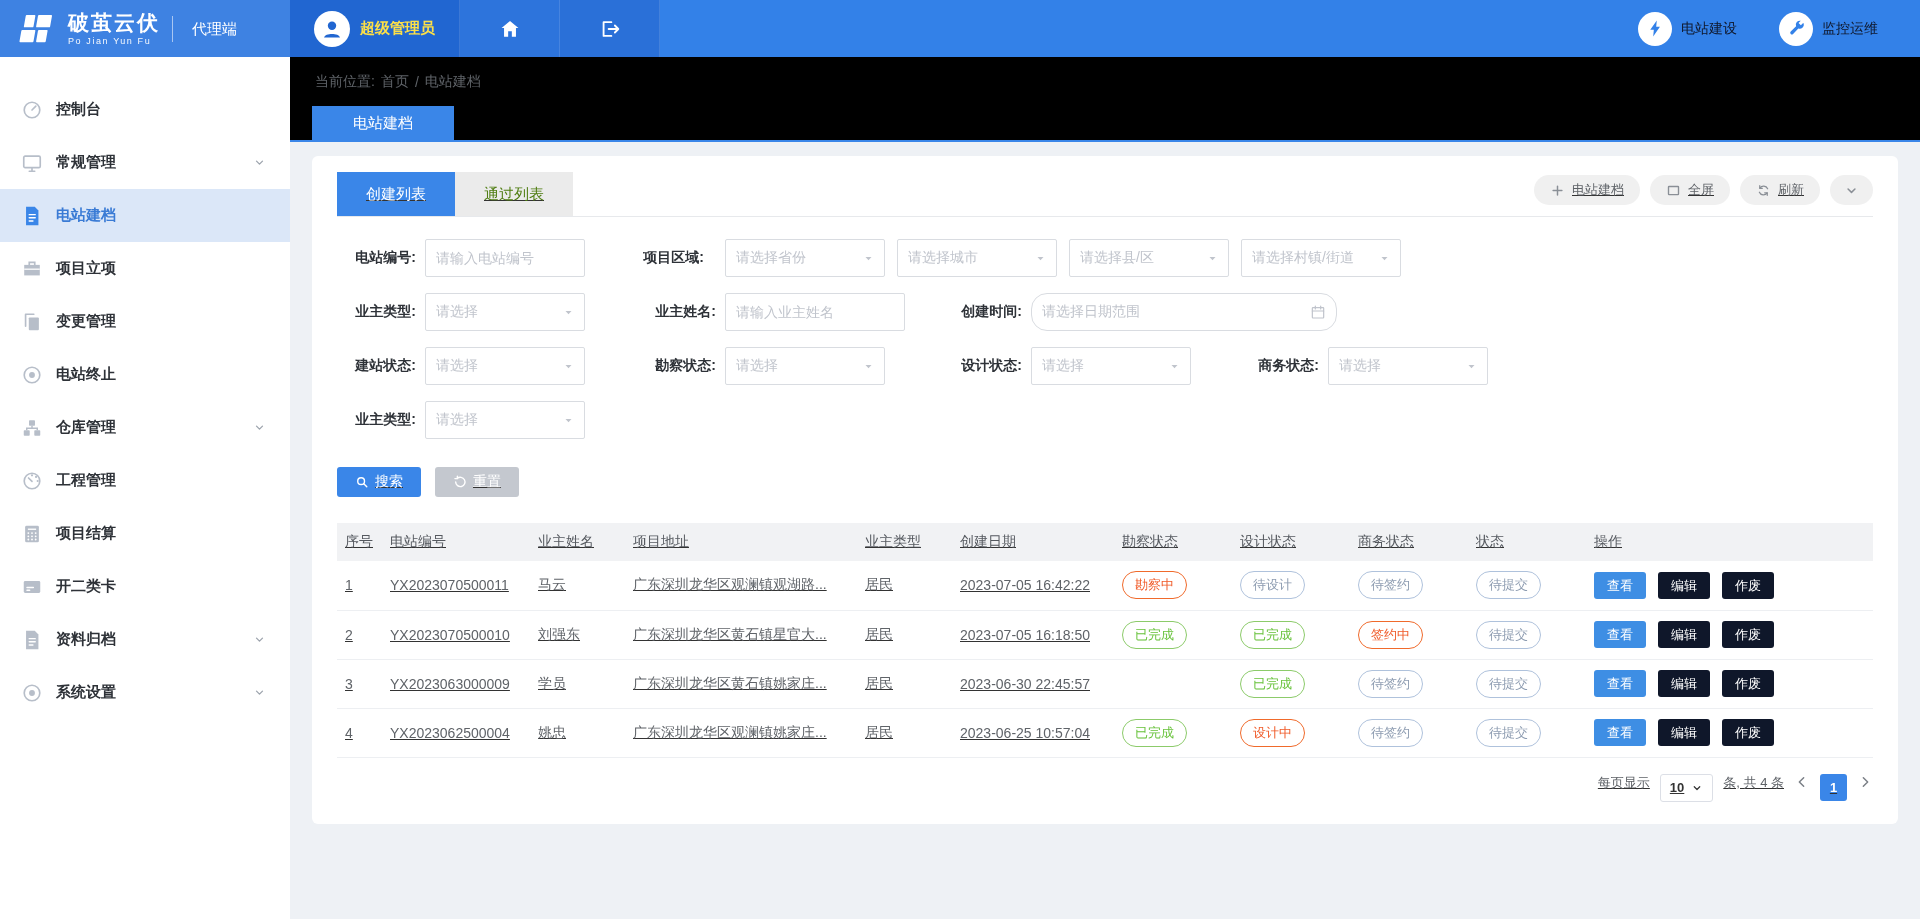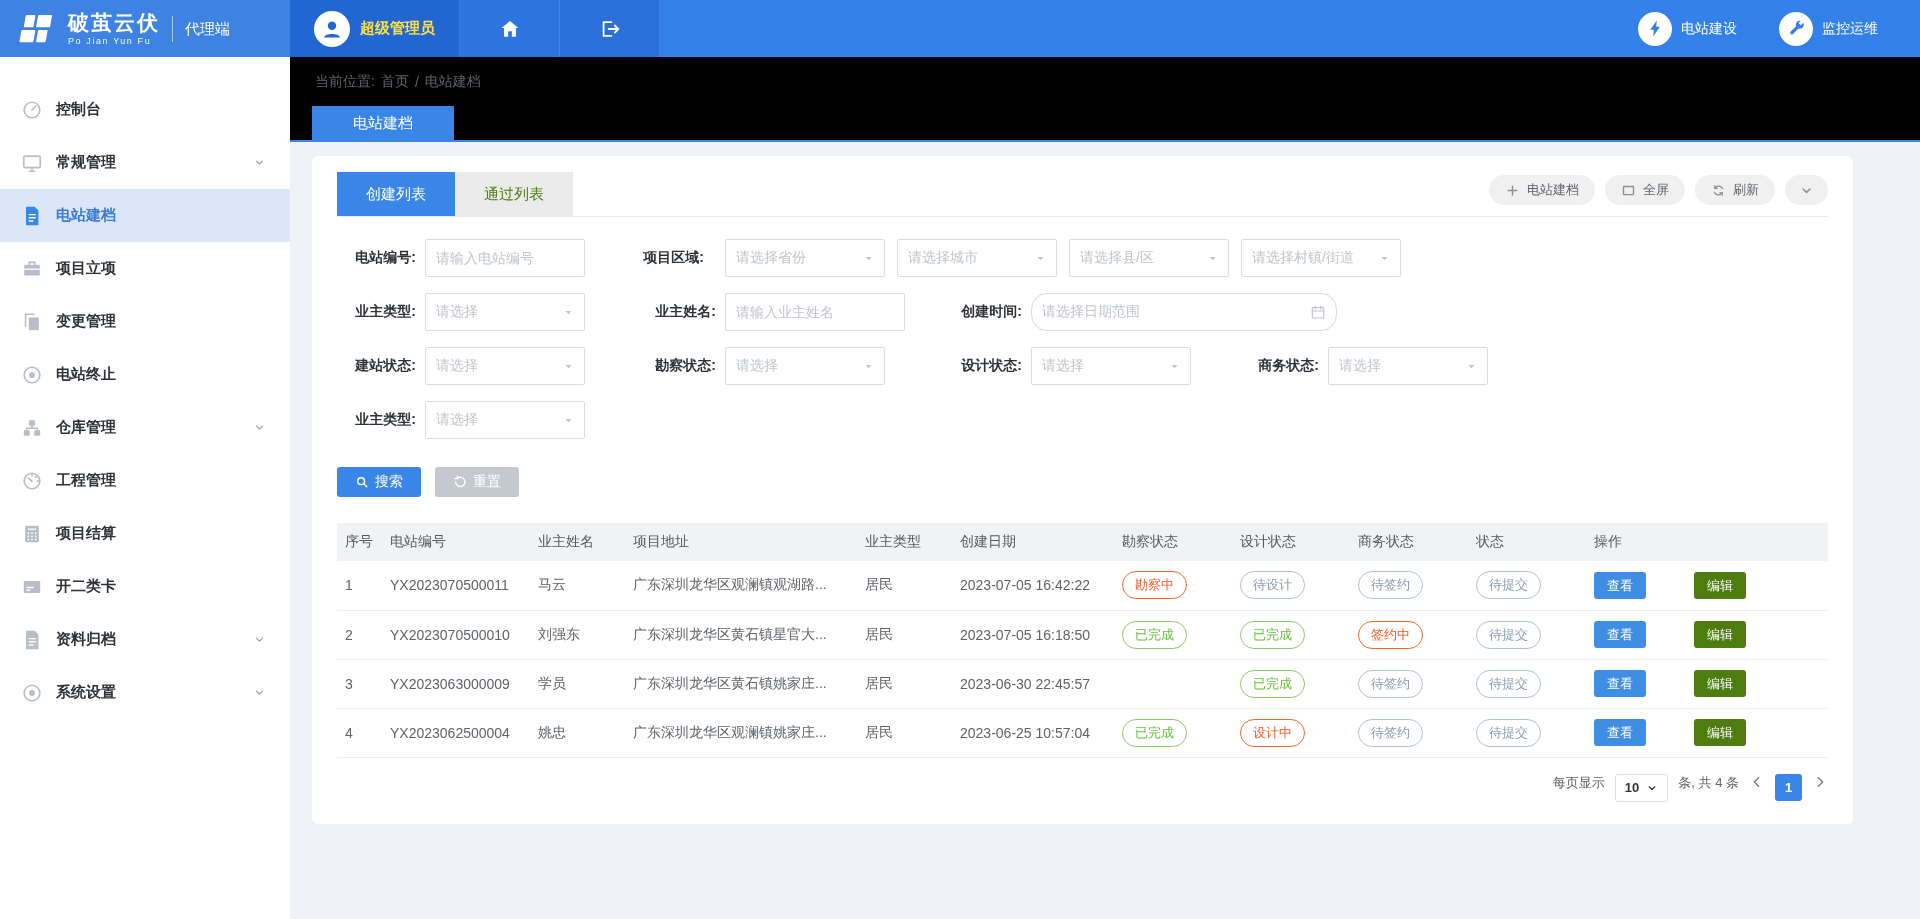--- a/index.html
+++ b/index.html
@@ -7,51 +7,51 @@
   body { font-family:"Liberation Sans","DejaVu Sans",sans-serif; background:#EEF1F5; color:#333; }
   .app { width:1920px; height:919px; display:flex; flex-direction:column; }
 
   
   .topbar { height:57px; flex:none; display:flex; align-items:stretch; background:#3381E8; }
   .brand { width:290px; flex:none; background:#3E82E2; display:flex; align-items:center; padding-left:16px; }
   .brand .logo { width:42px; height:36px; margin-right:10px; }
   .brand-text { color:#fff; line-height:1; }
   .brand-title { font-size:21px; font-weight:bold; letter-spacing:2px; }
   .brand-sub { font-size:9px; letter-spacing:1.6px; margin-top:4px; opacity:.95; }
-  .portal { color:#fff; font-size:15px; margin-left:12px; padding-left:12px; border-left:1px solid rgba(255,255,255,.55); align-self:center; height:26px; line-height:26px; }
+  .portal { color:#fff; font-size:15px; margin-left:12px; padding-left:19px; border-left:1px solid rgba(255,255,255,.55); align-self:center; height:26px; line-height:26px; }
   .seg { display:flex; align-items:center; justify-content:center; border-right:1px solid rgba(255,255,255,.12); }
   .seg-user { width:170px; background:#2166D1; gap:10px; }
   .avatar { width:36px; height:36px; border-radius:50%; background:#fff; color:#2166D1; display:flex; align-items:center; justify-content:center; }
   .avatar .icon { width:24px; height:24px; }
   .user-name { color:#fde047; font-size:15px; font-weight:bold; }
   .seg-home { width:100px; background:#2D74DC; }
   .seg-login { width:100px; background:#2A70D8; }
   .seg .white-ic { width:22px; height:22px; color:#fff; }
   .topbar-right { flex:1; display:flex; align-items:center; justify-content:flex-end; gap:42px; padding-right:42px; }
   .quick { display:flex; align-items:center; gap:9px; cursor:pointer; }
   .quick-circle { width:34px; height:34px; border-radius:50%; background:#fff; color:#3381E8; display:flex; align-items:center; justify-content:center; }
   .quick-circle .icon { width:19px; height:19px; }
-  .quick-label { color:#ffffff; font-size:14px; }
+  .quick-label { color:#0f172a; font-size:14px; }
 
   
   .main { flex:1; display:flex; min-height:0; }
   .sidebar { width:290px; flex:none; background:#fff; padding-top:26px; }
   .side-item { height:53px; display:flex; align-items:center; padding:0 24px 0 21px; font-size:15px; font-weight:bold; color:#2E3238; cursor:pointer; }
   .side-item .s-icon { width:22px; height:22px; color:#B7BEC9; margin-right:13px; flex:none; }
   .side-item .chev { width:13px; height:13px; color:#9CA3AD; margin-left:auto; }
   .side-item.active { background:#DBE7F8; color:#3A7BD5; }
   .side-item.active .s-icon { color:#3A86E8; }
 
   .content { flex:1; min-width:0; display:flex; flex-direction:column; }
   .crumb-bar { background:#000000; }
   .breadcrumb { height:49px; display:flex; align-items:center; padding-left:25px; font-size:14px; color:#5f6368; gap:6px; }
   .tab-strip { border-bottom:2px solid #3A86E8; padding-left:22px; }
   .page-tab { width:142px; height:34px; background:#3A86E8; color:#fff; font-size:15px; display:flex; align-items:center; justify-content:center; cursor:pointer; }
 
-  .body-area { flex:1; padding:14px 67px 0 22px; }
+  .body-area { flex:1; padding:14px 22px 0 22px;text-decoration:underline; }
   .card { background:#fff; border-radius:6px; padding:16px 25px 22px; }
 
   .card-head { display:flex; align-items:center; border-bottom:1px solid #E7E9EC; }
   .tabs { display:flex; }
   .tab { height:44px; min-width:118px; padding:0 26px; font-size:15px; display:flex; align-items:center; justify-content:center; cursor:pointer; background:#EBEBEB; color:#4d7c0f; }
   .tab.active { background:#3A86E8; color:#fff; }
   .toolbar { margin-left:auto; display:flex; gap:10px; align-self:center; margin-bottom:8px; }
   .pill { height:30px; border-radius:15px; background:#F0F0F0; color:#5f6368; font-size:13px; display:flex; align-items:center; gap:7px; padding:0 16px; cursor:pointer; }
   .pill .icon { width:15px; height:15px; color:#8a8f96; }
   .pill.pill-sm { padding:0 14px; }
@@ -79,21 +79,21 @@
   
   table { width:100%; border-collapse:collapse; margin-top:26px; font-size:14px; color:#5f6368; table-layout:fixed; }
   th { background:#F1F2F4; height:38px; font-weight:normal; text-align:left; padding:0 8px; color:#55595f; white-space:nowrap; }
   td { height:49px; border-bottom:1px solid #EDEFF2; padding:0 8px; white-space:nowrap; overflow:hidden; text-overflow:ellipsis; }
   .badge { display:inline-block; min-width:62px; padding:4px 12px; border-radius:14px; font-size:13px; text-align:center; border:1px solid; background:#fff; }
   .b-orange { color:#F05A28; border-color:#F06A2B; }
   .b-green { color:#67C23A; border-color:#8CCB6A; }
   .b-plain { color:#8C9BB0; border-color:#AFC2DC; }
   .act { display:inline-block; width:52px; height:27px; line-height:27px; text-align:center; color:#fff; border-radius:3px; margin-right:12px; font-size:13px; cursor:pointer; }
   .act-view { background:#3E8EE4; }
-  .act-edit, .act-void { background:#4d7c0f;margin-left:36px; }
+  .act-edit, .act-void { background:#0f172a; }
 
   
   .pagination { display:flex; justify-content:flex-end; align-items:flex-start; gap:10px; margin-top:16px; font-size:13px; color:#5f6368; }
   .pp { height:28px; border:1px solid #DCDFE6; border-radius:3px; display:flex; align-items:center; gap:7px; padding:0 9px; font-weight:bold; color:#333; cursor:pointer; }
   .pp .icon { width:12px; height:12px; color:#333; }
   .pg-nav { width:16px; height:16px; color:#7a7f86; cursor:pointer; }
   .pg-cur { width:27px; height:27px; background:#3A86E8; color:#fff; border-radius:3px; display:flex; align-items:center; justify-content:center; font-weight:bold; cursor:pointer; }
 
   .icon svg, .s-icon svg, .chev svg, .caret svg, .cal svg, .white-ic svg, .logo svg, .pg-nav svg { width:100%; height:100%; display:block; }
 </style>

